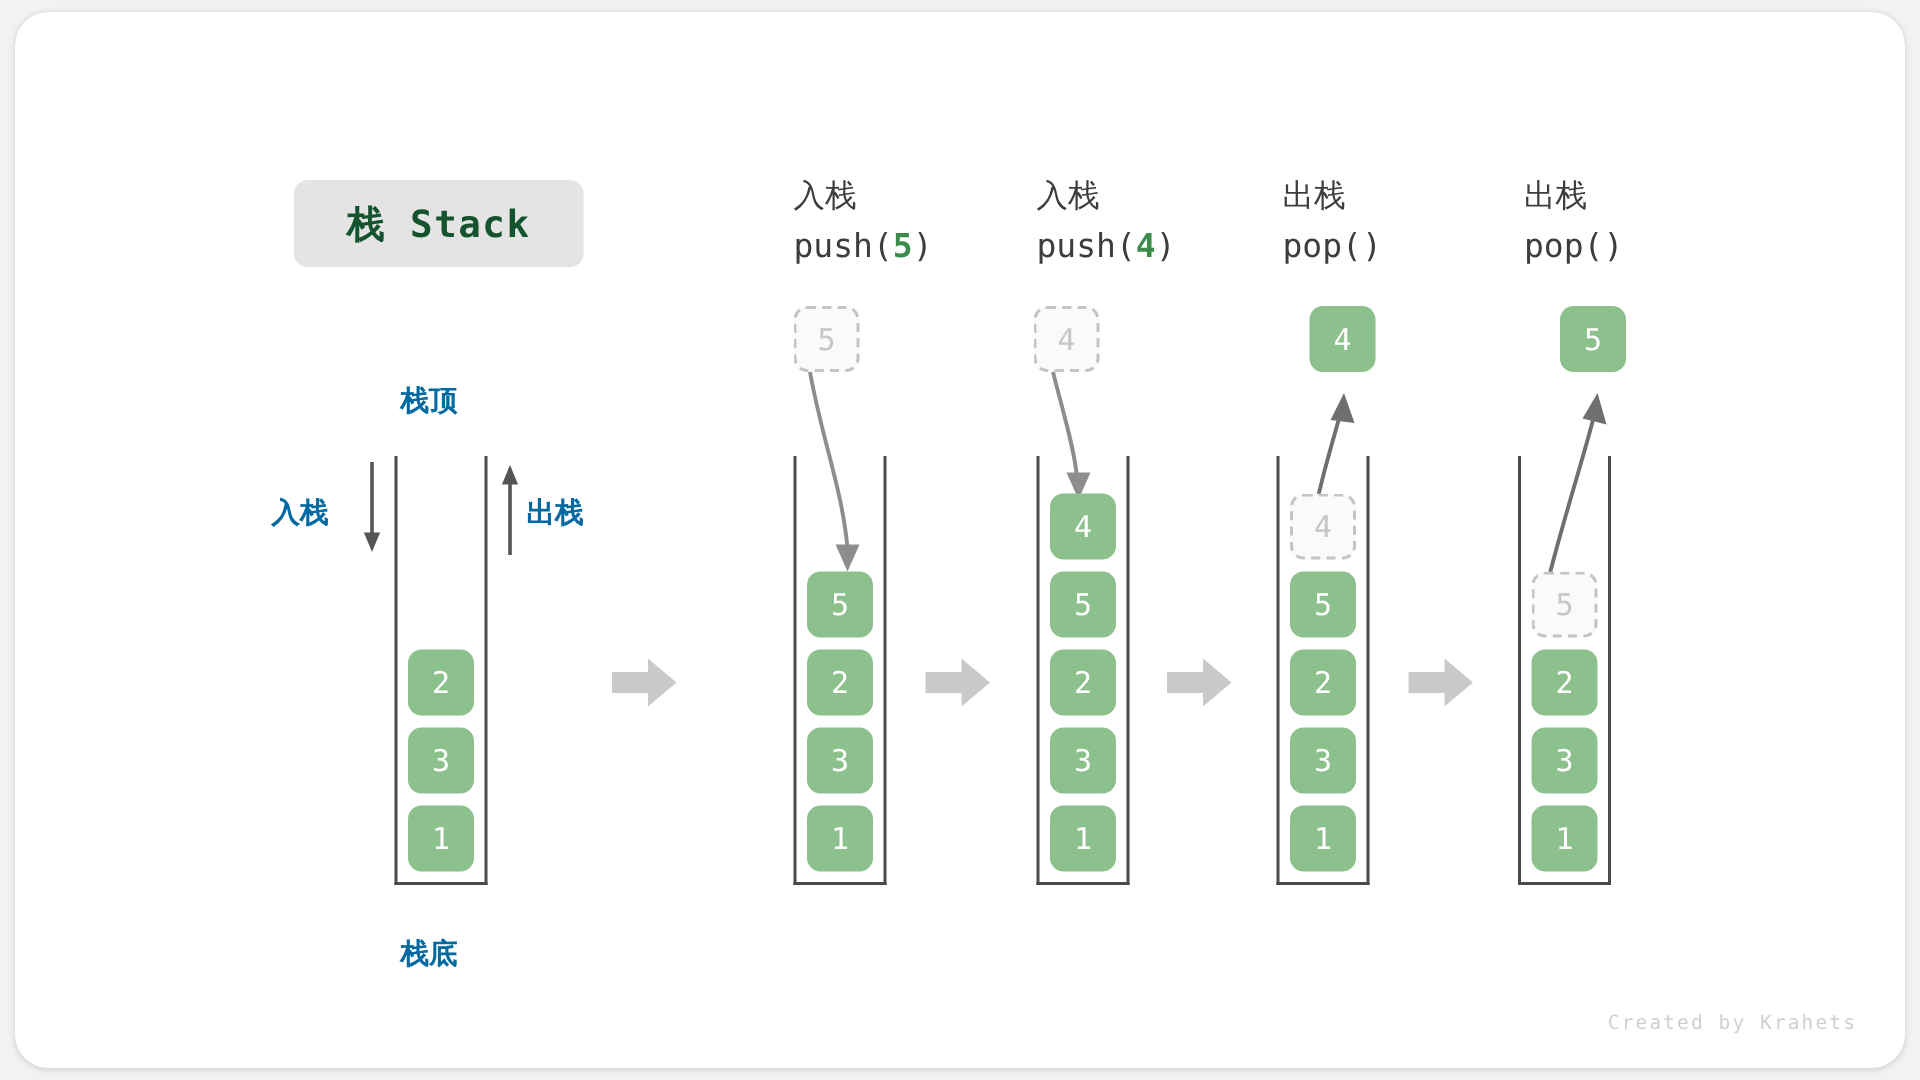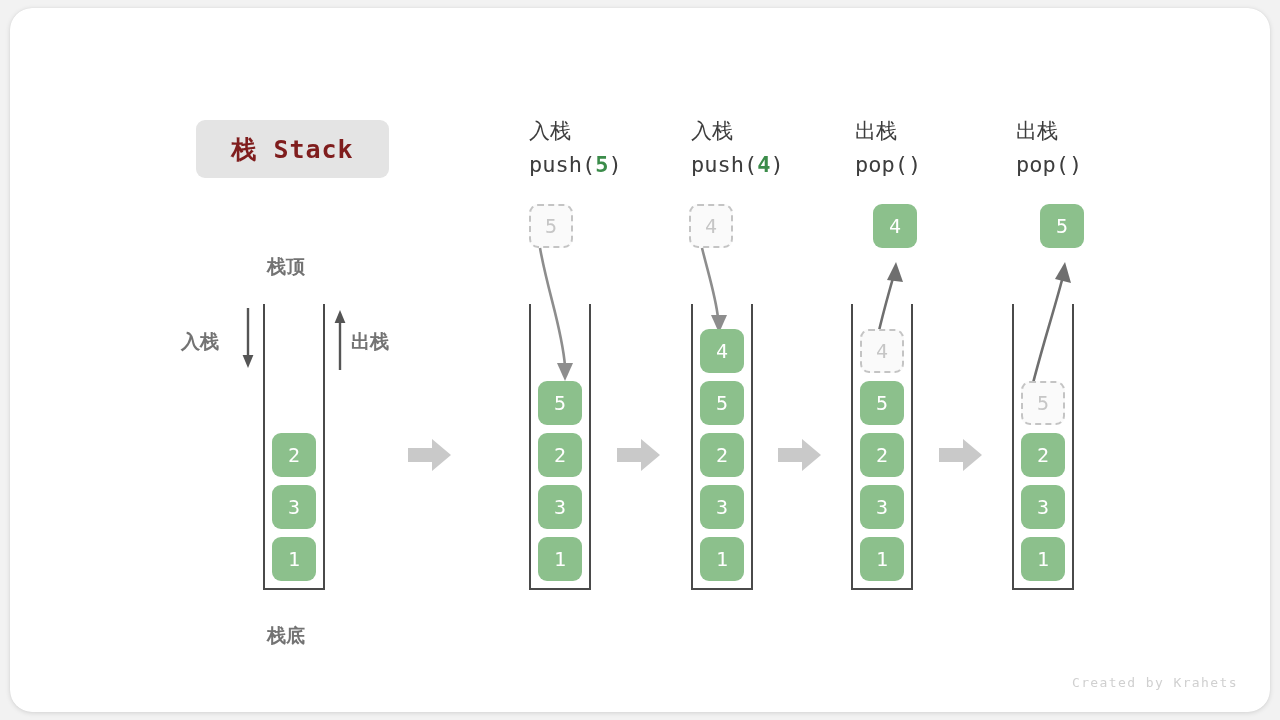--- a/index.html
+++ b/index.html
@@ -20,28 +20,28 @@
   }
   .abs { position: absolute; }
 
   
   #title-badge {
     left: 186px; top: 112px;
     width: 193px; height: 58px;
     background: #e4e4e4;
     border-radius: 9px;
     display: flex; align-items: center; justify-content: center;
-    font-size: 25px; font-weight: bold; color: #7f1d1d;
+    font-size: 25px; font-weight: bold; color: #14532d;
     letter-spacing: 1px;
     font-family: "DejaVu Sans Mono", "Liberation Mono", monospace;
   }
 
   
   .cn-label {
-    font-size: 19px; font-weight: bold; color: #737373;
+    font-size: 19px; font-weight: bold; color: #0369a1;
     white-space: nowrap;
     font-family: "DejaVu Sans", "Liberation Sans", sans-serif;
   }
   .op-label {
     font-size: 22px; color: #3d3d3d; white-space: nowrap; line-height: 1.55;
     font-family: "DejaVu Sans Mono", "Liberation Mono", monospace;
   }
   .op-label .cn { font-family: "DejaVu Sans", "Liberation Sans", sans-serif; font-size: 21px; }
   .op-label .num { color: #3b8c4a; font-weight: bold; }
 

